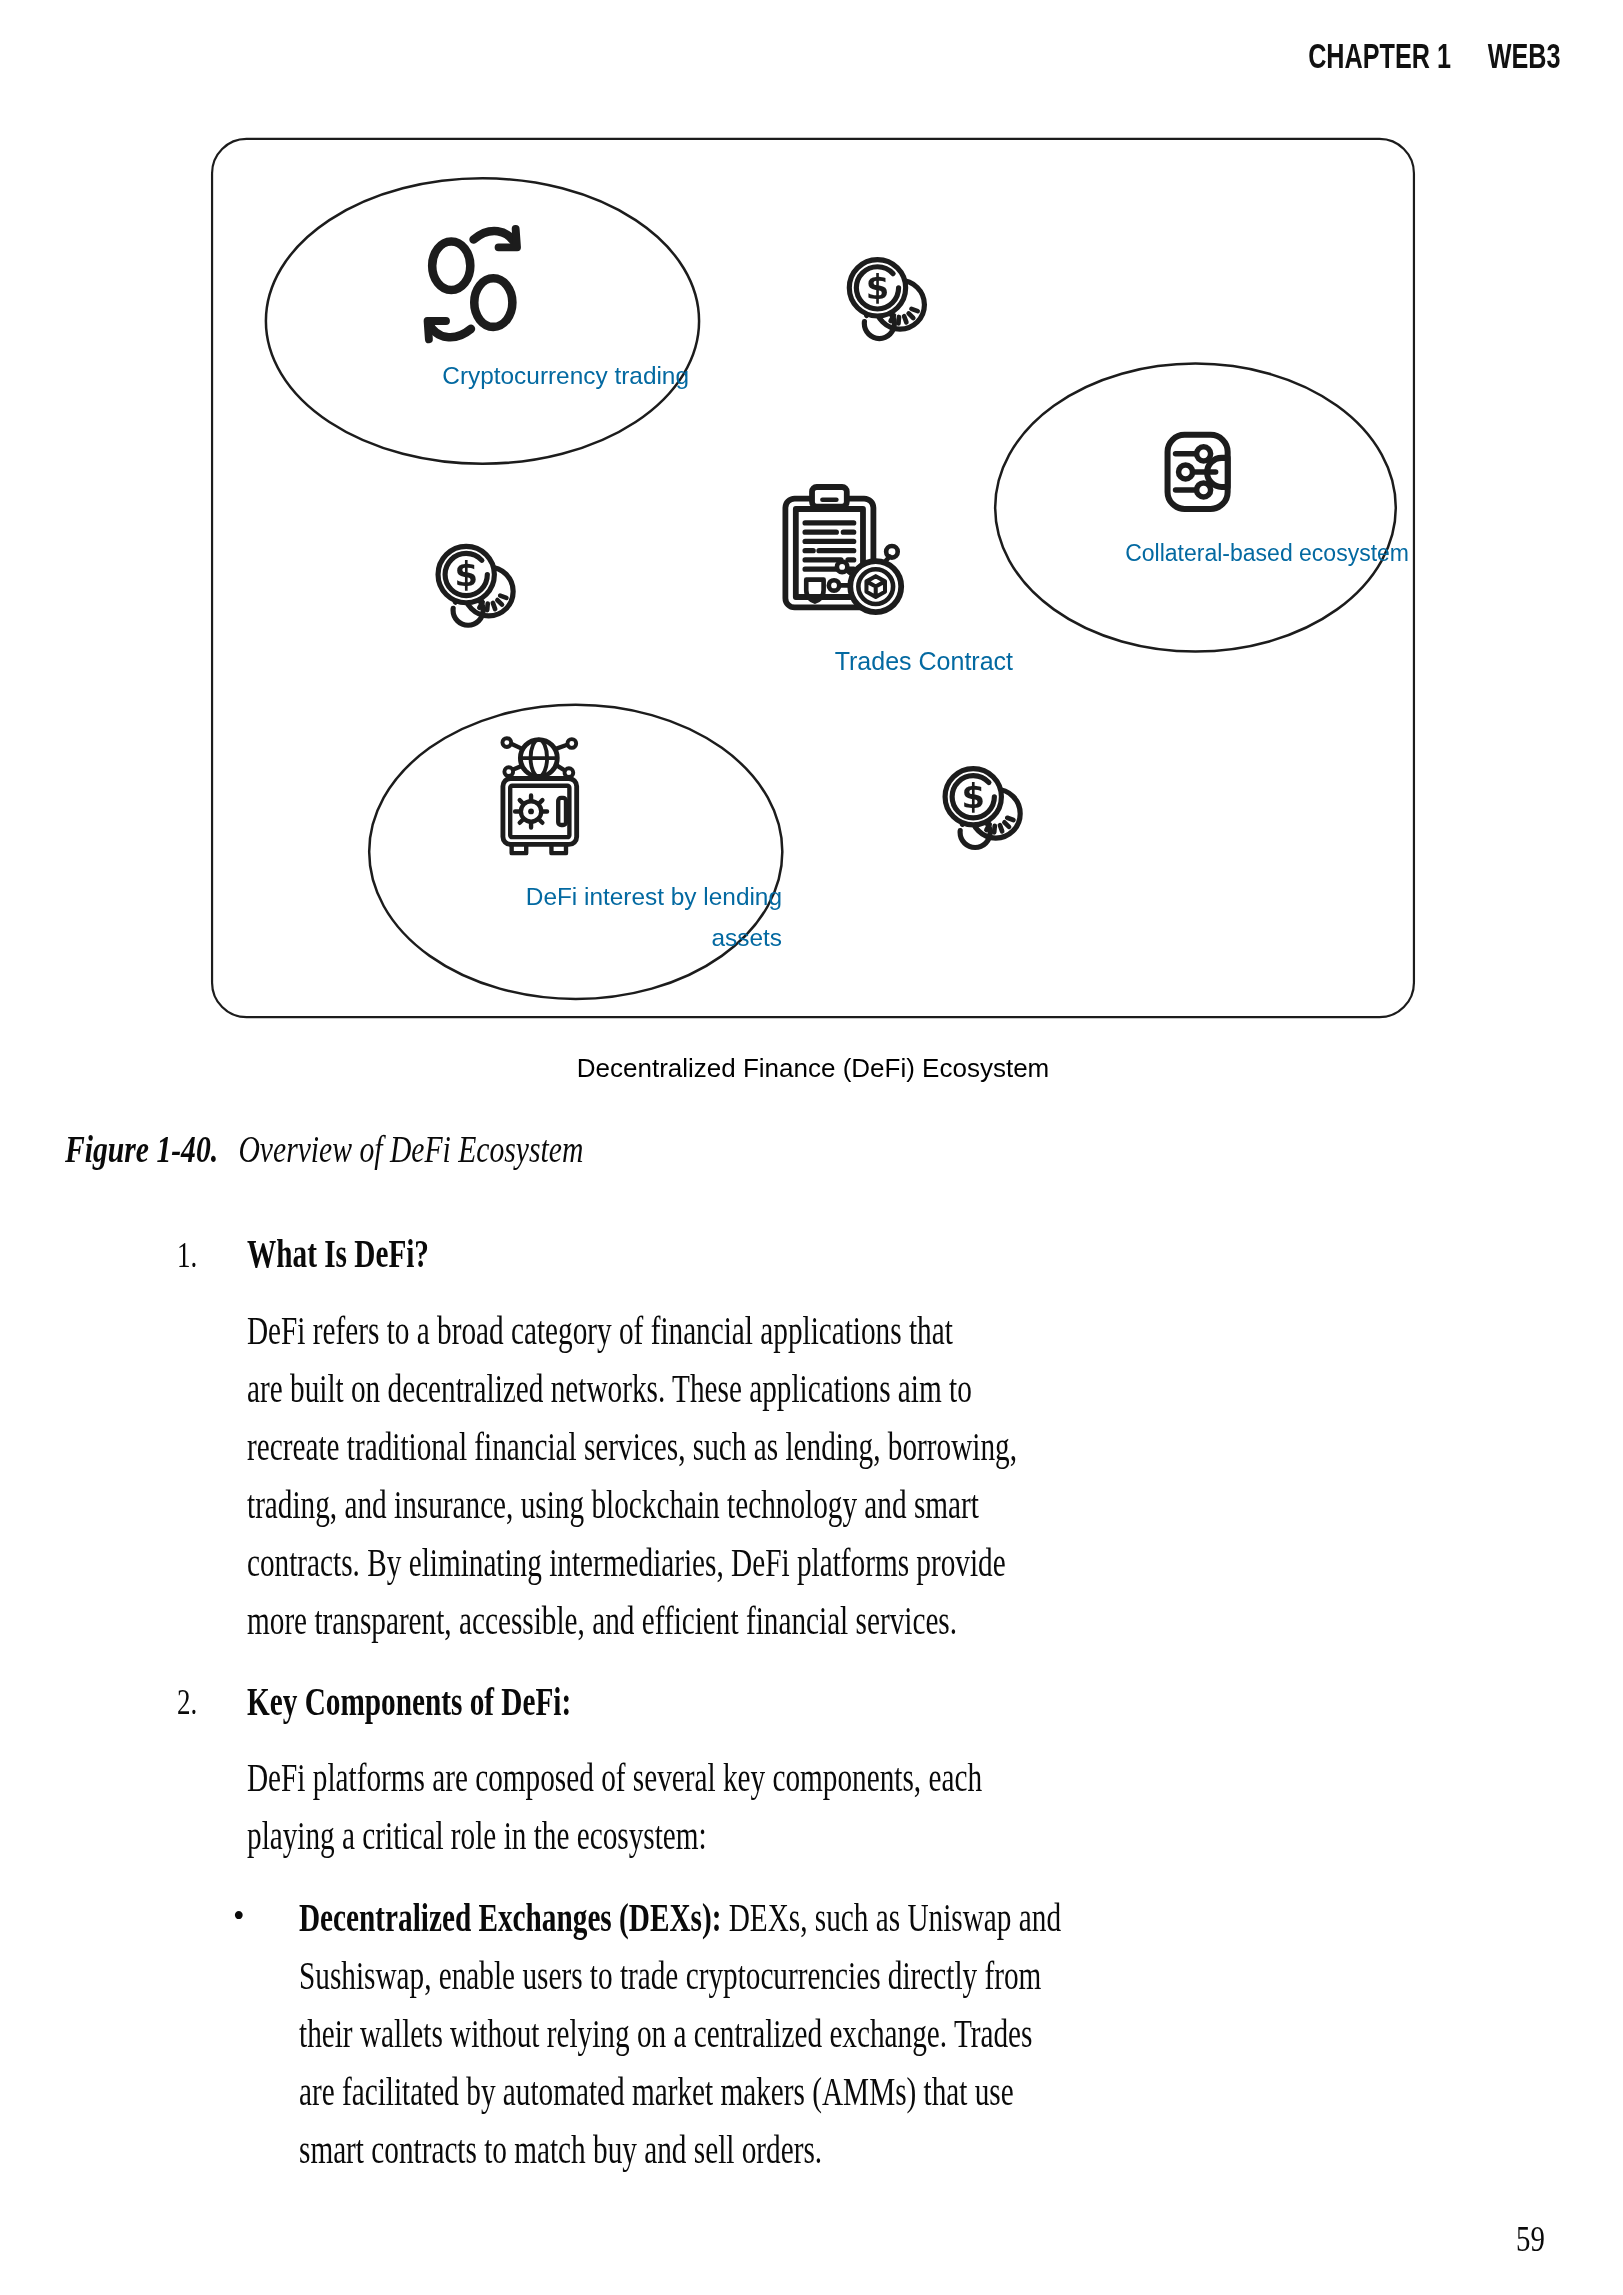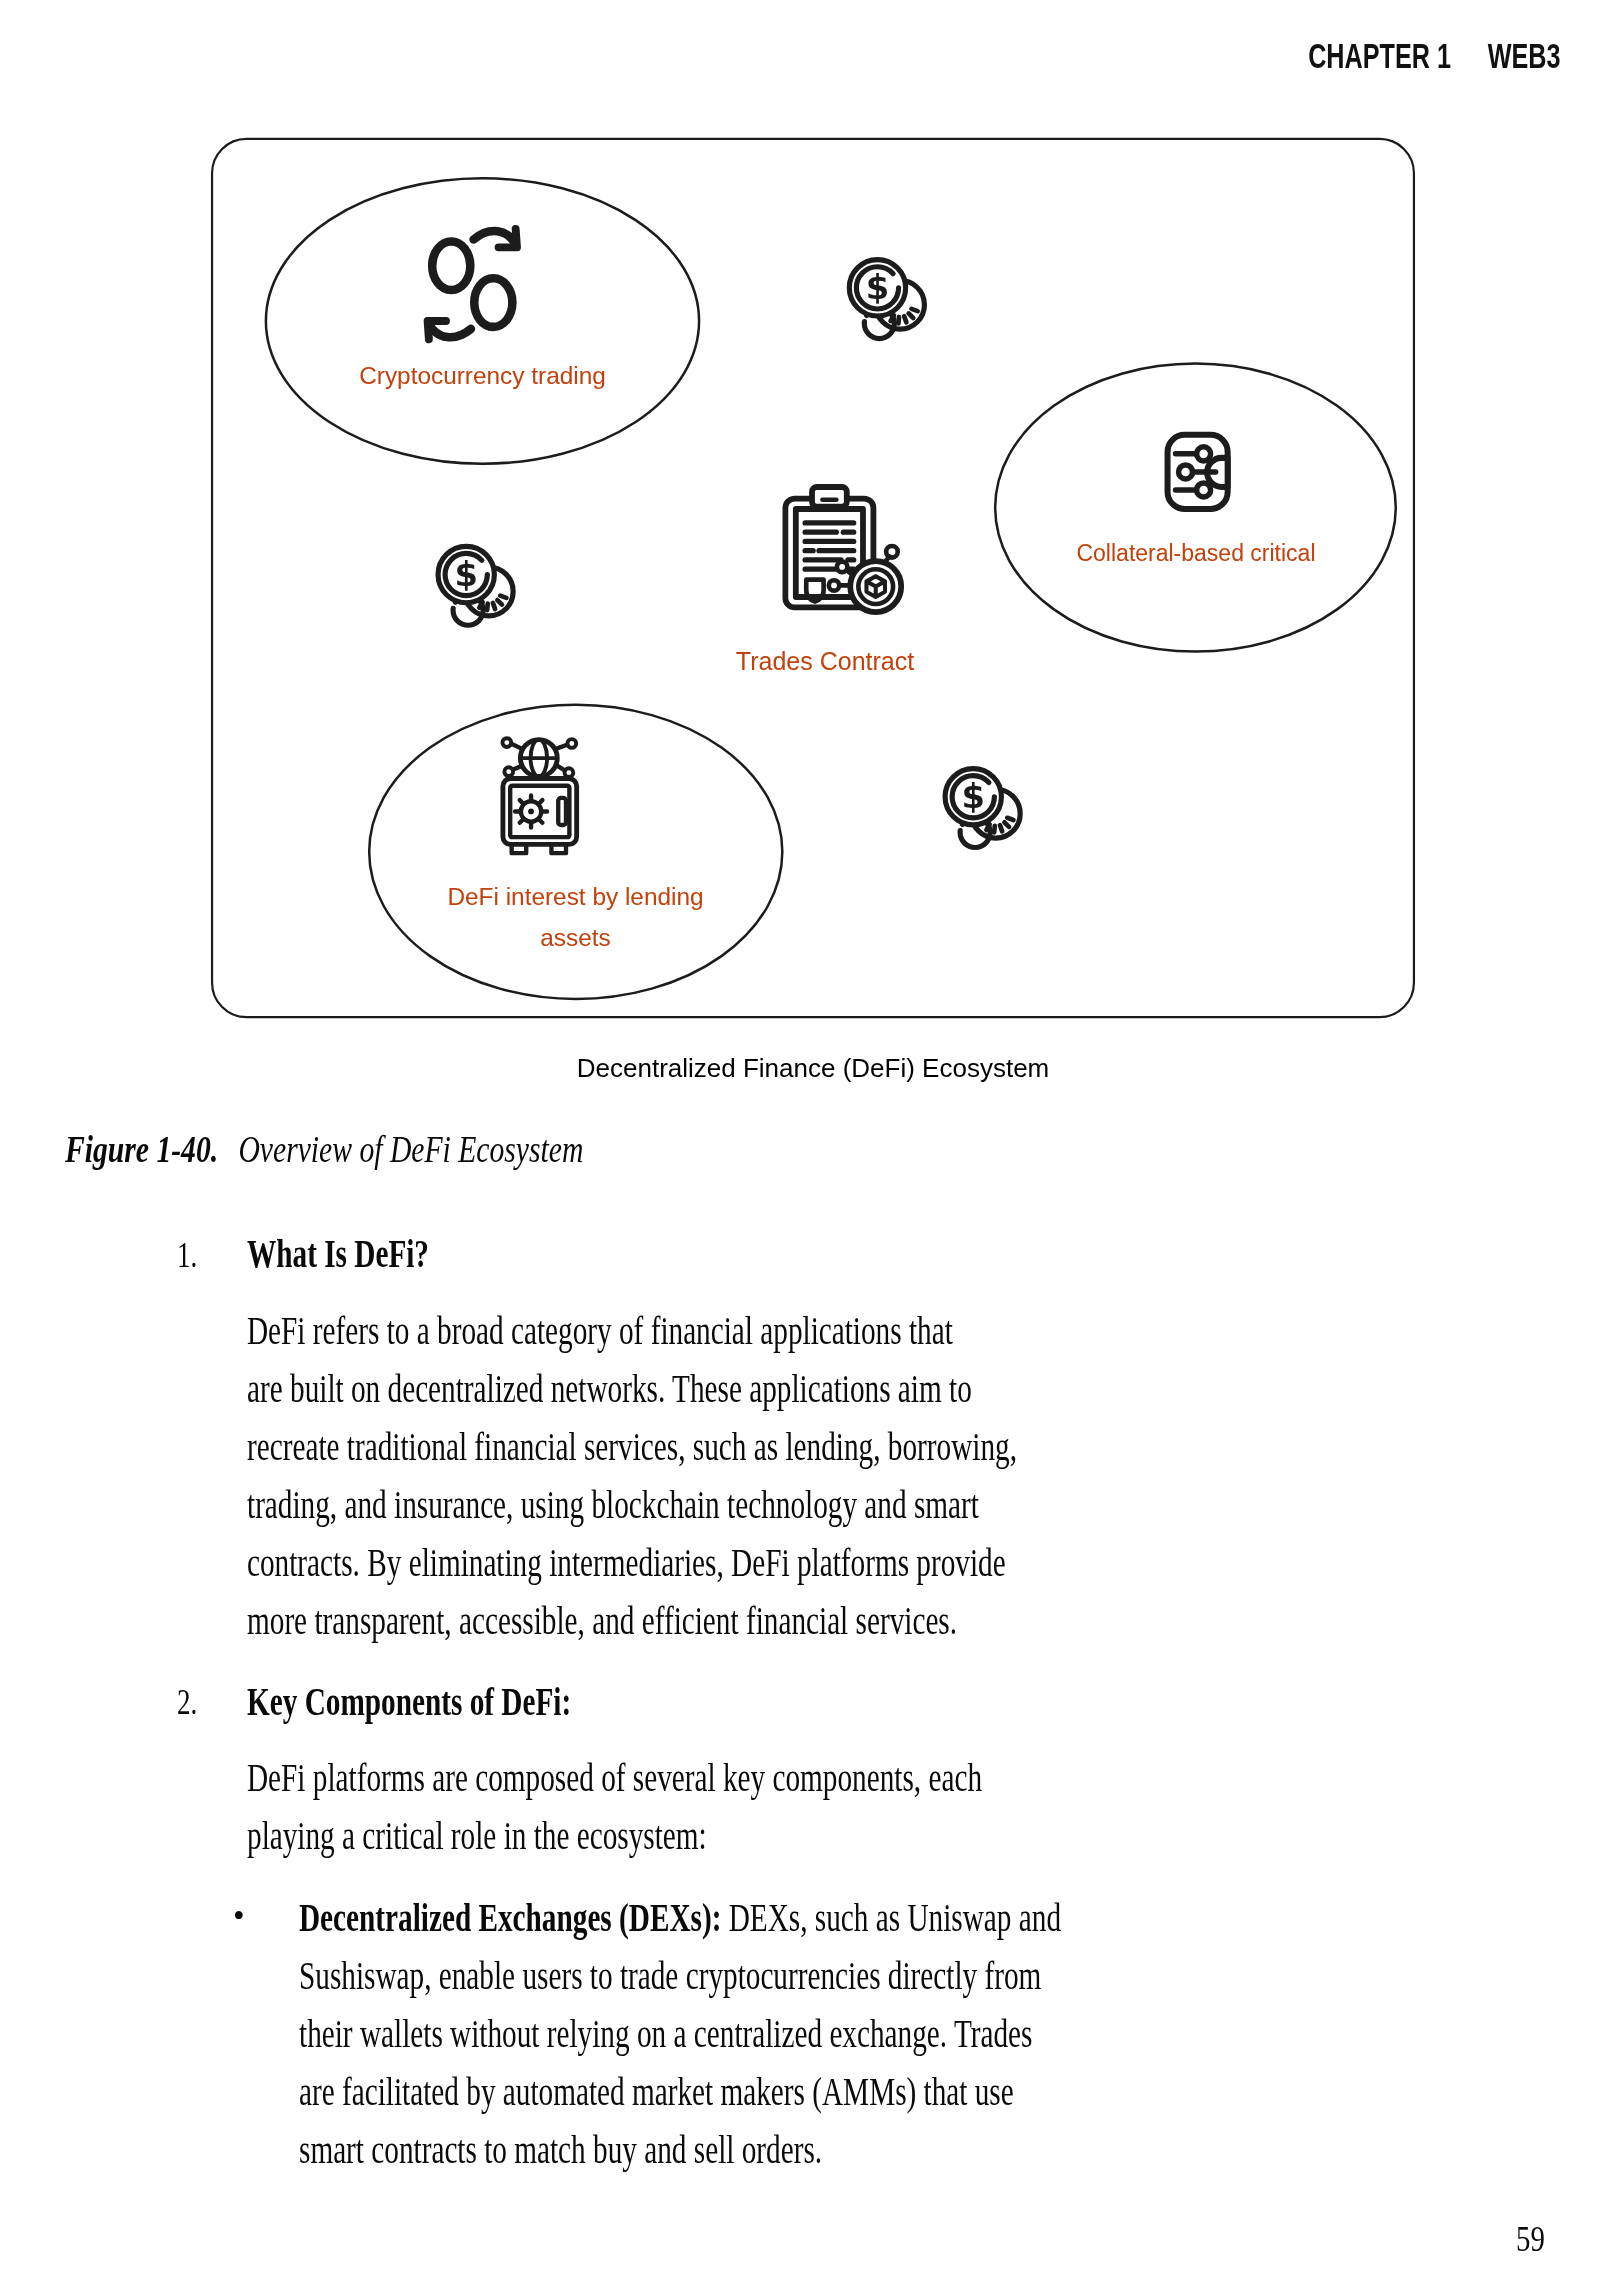--- a/index.html
+++ b/index.html
@@ -8,22 +8,22 @@
   .abs{position:absolute;}
 
   
   .runhead{top:36px;right:63px;display:flex;gap:51px;
            font-family:"Liberation Sans",sans-serif;font-weight:700;font-size:35px;
            color:#111;transform:scaleX(0.72);transform-origin:right top;white-space:nowrap;}
 
   
   .fig-canvas{left:210px;top:137px;width:1206px;height:882px;}
   .fig-canvas svg{position:absolute;left:0;top:0;}
-  .bubble-label{position:absolute;text-align:center;
-                font-family:"Liberation Sans",sans-serif;color:#c2410c;}
+  .bubble-label{position:absolute;text-align:right;
+                font-family:"Liberation Sans",sans-serif;color:#0369a1;}
   .lbl-trading{left:66px;top:225px;width:413px;font-size:24.4px;}
   .lbl-borrowing{left:773px;top:403px;width:426px;font-size:23px;}
   .lbl-smart{left:427px;top:510px;width:376px;font-size:25px;}
   .lbl-lending{left:159px;top:739px;width:413px;font-size:24.4px;line-height:41px;white-space:pre-line;}
 
   .fig-caption{left:210px;top:1053px;width:1206px;text-align:center;
                font-family:"Liberation Sans",sans-serif;font-size:26px;color:#000000;}
 
   
   .figure-label{left:65px;top:1127px;font-style:italic;font-size:38px;white-space:nowrap;
@@ -123,21 +123,21 @@
       <circle cx="52" cy="79" r="10.5" stroke-width="4.5"></circle>
       <path stroke-width="4.5" d="M64,79 h4.5 M52,91 v4.5 M40,79 h-4.5 M52,67 v-4.5 M60.5,87.5 l3.2,3.2 M43.5,87.5 l-3.2,3.2 M43.5,70.5 l-3.2,-3.2 M60.5,70.5 l3.2,-3.2"></path>
       <circle cx="52" cy="79" r="3" fill="#1c1c1c" stroke="none"></circle>
       <rect x="80" y="65" width="8" height="28" rx="3" fill="#fff" stroke-width="4.5"></rect>
       <rect x="32" y="113" width="15" height="9" fill="#fff" stroke-width="4.5"></rect>
       <rect x="73" y="113" width="15" height="9" fill="#fff" stroke-width="4.5"></rect>
     </g>
   </svg>
 
   <div class="bubble-label lbl-trading">Cryptocurrency trading</div>
-  <div class="bubble-label lbl-borrowing">Collateral-based critical</div>
+  <div class="bubble-label lbl-borrowing">Collateral-based ecosystem</div>
   <div class="bubble-label lbl-smart">Trades Contract</div>
   <div class="bubble-label lbl-lending">DeFi interest by lending
 assets</div>
 </div>
 
 <div class="abs fig-caption">Decentralized Finance (DeFi) Ecosystem</div>
 
 <div class="abs figure-label">
   <span class="flab">Figure 1-40.</span><span class="ftitle">Overview of DeFi Ecosystem</span>
 </div>

